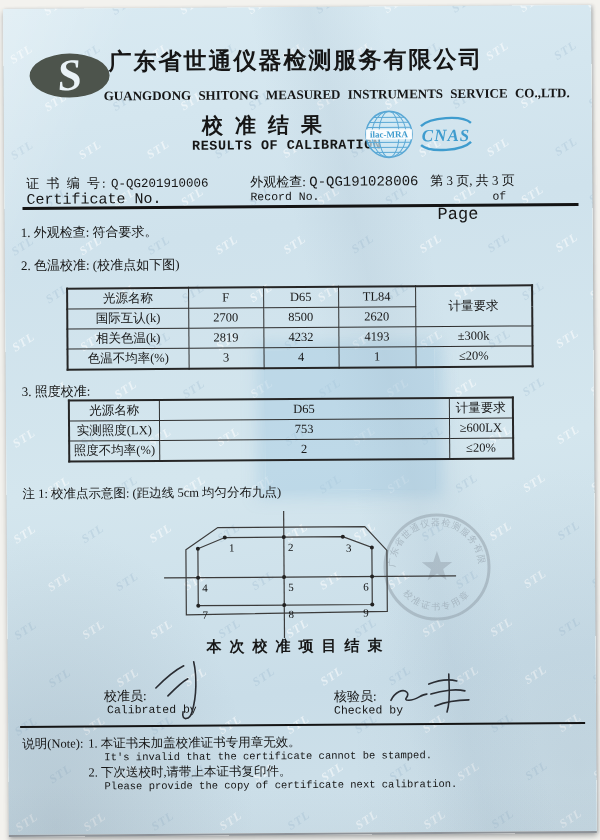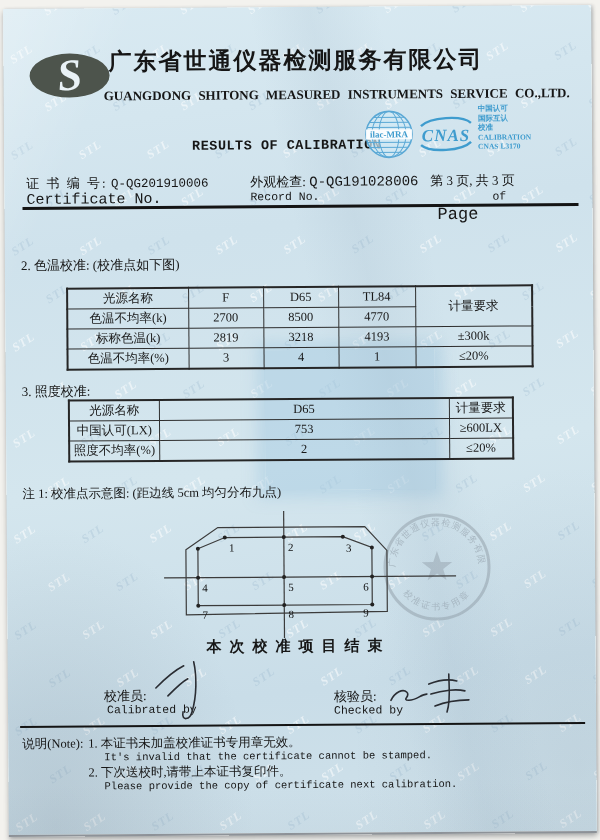--- a/index.html
+++ b/index.html
@@ -240,20 +240,21 @@
               <ellipse cx="42" cy="24" rx="40" ry="22"></ellipse>
             </clipPath>
           </defs>
         <ellipse cx="42" cy="24" rx="40" ry="22" fill="#4d544c"></ellipse>
         <text x="42" y="38" font-size="44" font-style="italic" font-weight="bold" fill="#e9f2f6" text-anchor="middle" clip-path="url(#logoClip)" transform="rotate(-6 42 24)">S</text>
       </svg>
 
       <div class="txt cn" style="left:105px;top:38px;font-size:23px;font-weight:bold;letter-spacing:2px">广东省世通仪器检测服务有限公司</div>
       <div class="txt cn" style="left:100px;top:80px;width:436px;text-align:center;font-size:13px;font-weight:bold;word-spacing:4px">GUANGDONG SHITONG MEASURED INSTRUMENTS SERVICE CO.,LTD.</div>
 
+      <div class="txt cn" style="left:198px;top:104px;font-size:21px;font-weight:bold;letter-spacing:12px">校准结果</div>
       <div class="txt mono" style="left:188px;top:131px;font-size:13.5px;font-weight:bold;letter-spacing:.5px">RESULTS OF CALIBRATION</div>
 
       <svg class="txt" style="left:360px;top:102px" width="50" height="52" viewBox="0 0 50 52">
         <defs>
             <clipPath id="ilacClip">
               <circle cx="25" cy="26" r="23"></circle>
             </clipPath>
           </defs>
         <circle cx="25" cy="26" r="23" fill="rgba(210,235,246,.7)" stroke="#5aa8d5" stroke-width="1.6"></circle>
         <g stroke="#5aa8d5" stroke-width="1" clip-path="url(#ilacClip)">
@@ -269,74 +270,68 @@
         <rect x="2" y="21" width="46" height="10" fill="rgba(255,255,255,.9)"></rect>
         <text x="25" y="29" font-size="9" font-weight="bold" fill="#3f9cce" text-anchor="middle">ilac-MRA</text>
       </svg>
 
       <svg class="txt" style="left:410px;top:110px" width="64" height="36" viewBox="0 0 64 36">
         <path d="M7,10 C16,1 48,-1 57,7" fill="none" stroke="#3f9cce" stroke-width="2.4"></path>
         <path d="M57,26 C48,35 16,37 7,29" fill="none" stroke="#3f9cce" stroke-width="2.4"></path>
         <text x="32" y="25" font-size="17" font-weight="bold" font-style="italic" fill="#3f9cce" text-anchor="middle" letter-spacing="1">CNAS</text>
       </svg>
 
-      <div class="txt" style="left:474px;top:98px;font-size:7.5px;line-height:9.5px;font-weight:bold">
-        <div class="blue cn">中国认可</div>
-        <div class="blue cn">国际互认</div>
-        <div class="blue cn">校准</div>
-        <div class="blue">CALIBRATION</div>
-        <div class="blue">CNAS L3170</div>
-      </div>
 
       <div class="txt cn" style="left:22px;top:166px;font-size:13px">
         <span style="letter-spacing:2px">证 书 编 号:</span>
         <span class="mono" style="font-size:12.5px">Q-QG201910006</span>
       </div>
       <div class="txt mono" style="left:22px;top:183px;font-size:15px">Certificate No.</div>
 
       <div class="txt cn" style="left:246px;top:166px;font-size:13px">
         <span>外观检查:</span>
         <span class="mono" style="font-size:14px">Q-QG191028006</span>
       </div>
       <div class="txt mono" style="left:246px;top:183px;font-size:11.5px">Record No.</div>
 
       <div class="txt cn" style="left:426px;top:166px;font-size:13px">第 3 页, 共 3 页</div>
       <div class="txt mono" style="left:433px;top:199px;font-size:17px">Page</div>
       <div class="txt mono" style="left:488px;top:184px;font-size:11.5px">of</div>
 
       <div class="rule" style="left:18px;top:198px;width:556px;height:2.5px"></div>
 
+      <div class="txt cn" style="left:16px;top:215px;font-size:13px">1. 外观检查: 符合要求。</div>
       <div class="txt cn" style="left:16px;top:248px;font-size:13px">2. 色温校准: (校准点如下图)</div>
 
       <table class="t1">
         <colgroup>
             <col style="width:121px">
             <col style="width:75px">
             <col style="width:75px">
             <col style="width:77px">
             <col style="width:117px">
           </colgroup>
         <tbody>
             <tr>
           <td>光源名称</td>
           <td>F</td>
           <td>D65</td>
           <td>TL84</td>
           <td rowspan="2">计量要求</td>
         </tr>
         <tr>
-          <td>色温不均率(k)</td>
+          <td>国际互认(k)</td>
           <td>2700</td>
           <td>8500</td>
-          <td>4770</td>
+          <td>2620</td>
         </tr>
         <tr>
-          <td>标称色温(k)</td>
+          <td>相关色温(k)</td>
           <td>2819</td>
-          <td>3218</td>
+          <td>4232</td>
           <td>4193</td>
           <td>±300k</td>
         </tr>
         <tr>
           <td>色温不均率(%)</td>
           <td>3</td>
           <td>4</td>
           <td>1</td>
           <td>≤20%</td>
         </tr>
@@ -351,21 +346,21 @@
             <col style="width:290px">
             <col style="width:64px">
           </colgroup>
         <tbody>
             <tr>
           <td>光源名称</td>
           <td>D65</td>
           <td>计量要求</td>
         </tr>
         <tr>
-          <td>中国认可(LX)</td>
+          <td>实测照度(LX)</td>
           <td>753</td>
           <td>≥600LX</td>
         </tr>
         <tr>
           <td>照度不均率(%)</td>
           <td>2</td>
           <td>≤20%</td>
         </tr>
       </tbody>
         </table>

